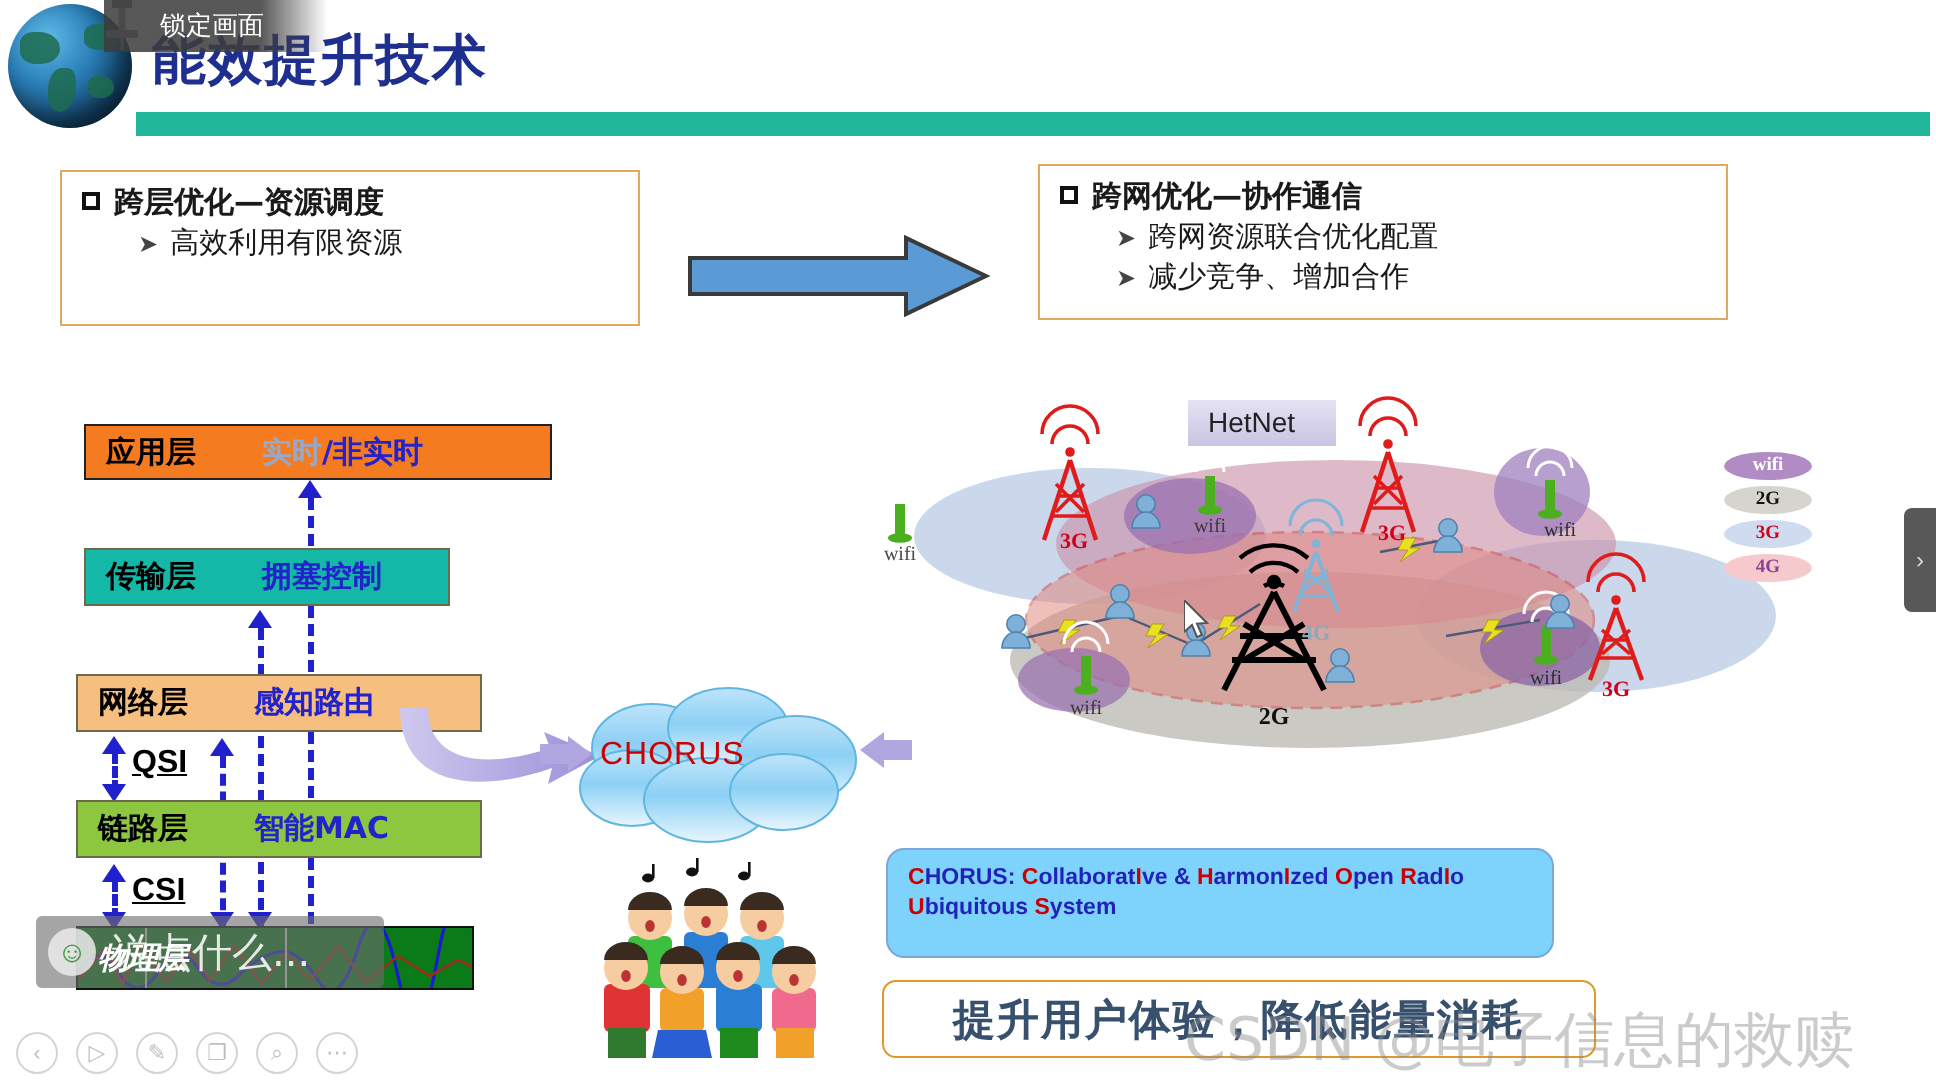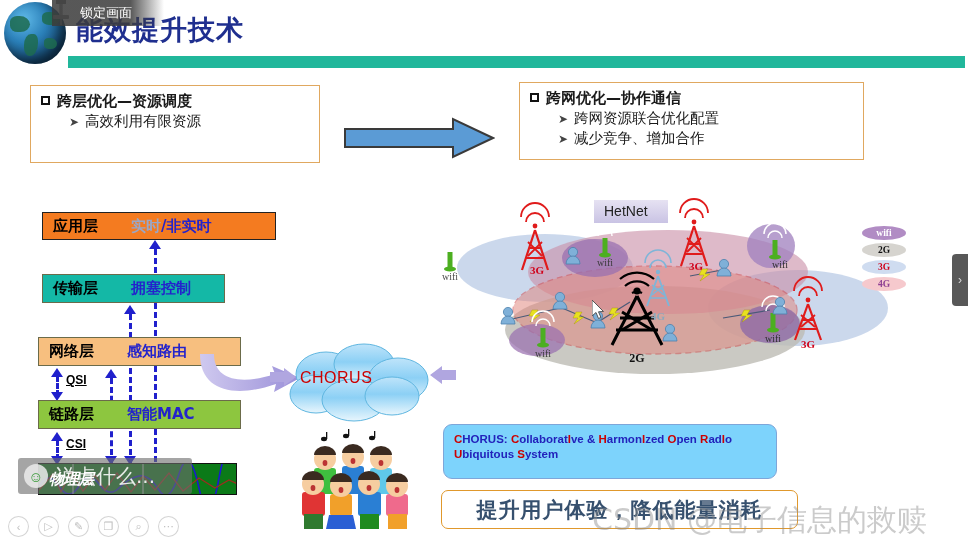--- a/index.html
+++ b/index.html
@@ -109,21 +109,21 @@
 
   
   .vline { position: absolute; width: 0; border-left: 3px dashed #2020cc; }
   .arrowhead {
     position: absolute; width: 0; height: 0;
   }
   .ah-up   { border-left: 6px solid transparent; border-right: 6px solid transparent; border-bottom: 9px solid #2020cc; }
   .ah-down { border-left: 6px solid transparent; border-right: 6px solid transparent; border-top: 9px solid #2020cc; }
 
   .sidelbl {
-    position: absolute; font-size: 12px; font-weight: bold;
+    position: absolute; font-size: 16px; font-weight: bold;
     color: #000; font-family: "Liberation Sans", sans-serif; text-decoration: underline;
   }
 
   
   .curvearrow { position: absolute; left: 196px; top: 348px; }
 
   
   .cloud-wrap { position: absolute; left: 282px; top: 342px; }
   .cloud-text {
     position: absolute; left: 300px; top: 369px;

